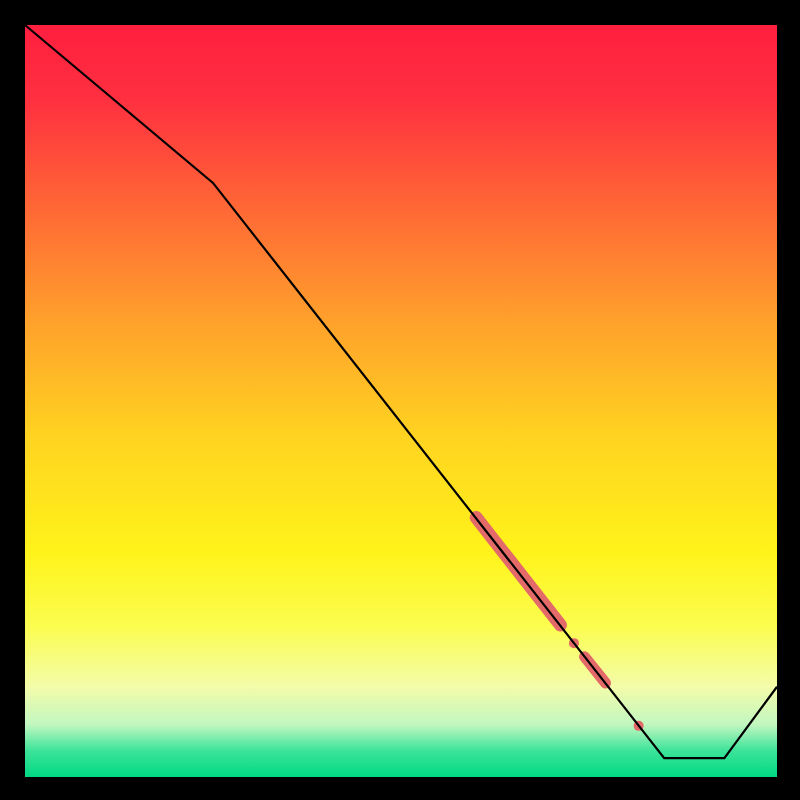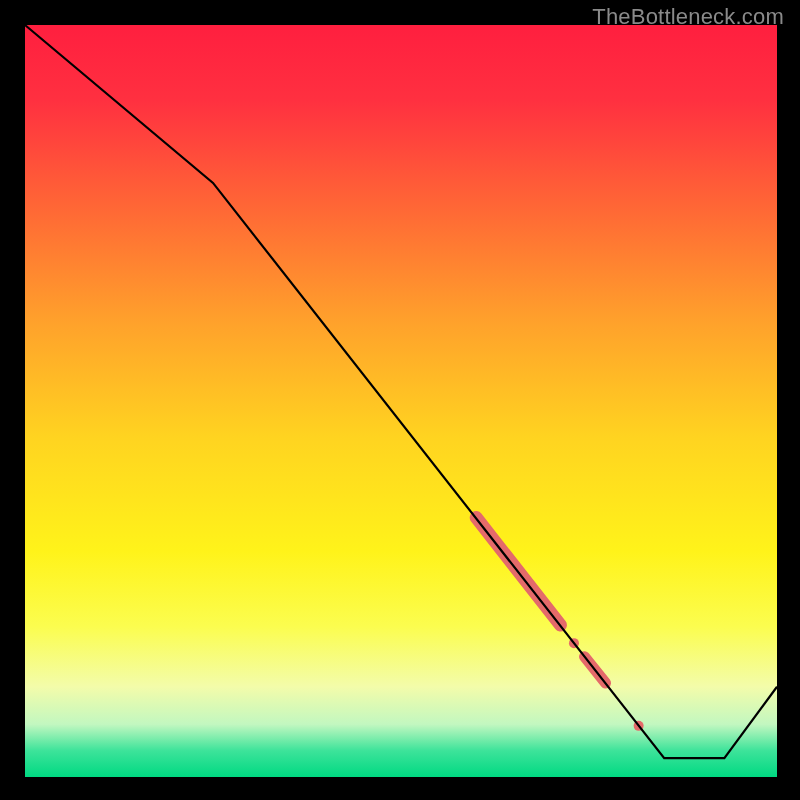--- a/index.html
+++ b/index.html
@@ -32,21 +32,20 @@
     top: 0;
     width: 800px;
     height: 800px;
     display: block;
   }
 </style>
 </head>
 <body>
 <div class="stage">
 
-  <div class="watermark">TheBottleneck.com</div>
 
   <svg class="chart" viewBox="0 0 800 800">
     <defs>
       <linearGradient id="bg-grad" x1="0" y1="0" x2="0" y2="1">
           <stop offset="0.00%" stop-color="#ff1f3f"></stop>
           <stop offset="10.00%" stop-color="#ff3040"></stop>
           <stop offset="25.00%" stop-color="#ff6a35"></stop>
           <stop offset="40.00%" stop-color="#ffa32b"></stop>
           <stop offset="55.00%" stop-color="#ffd420"></stop>
           <stop offset="70.00%" stop-color="#fff31a"></stop>

